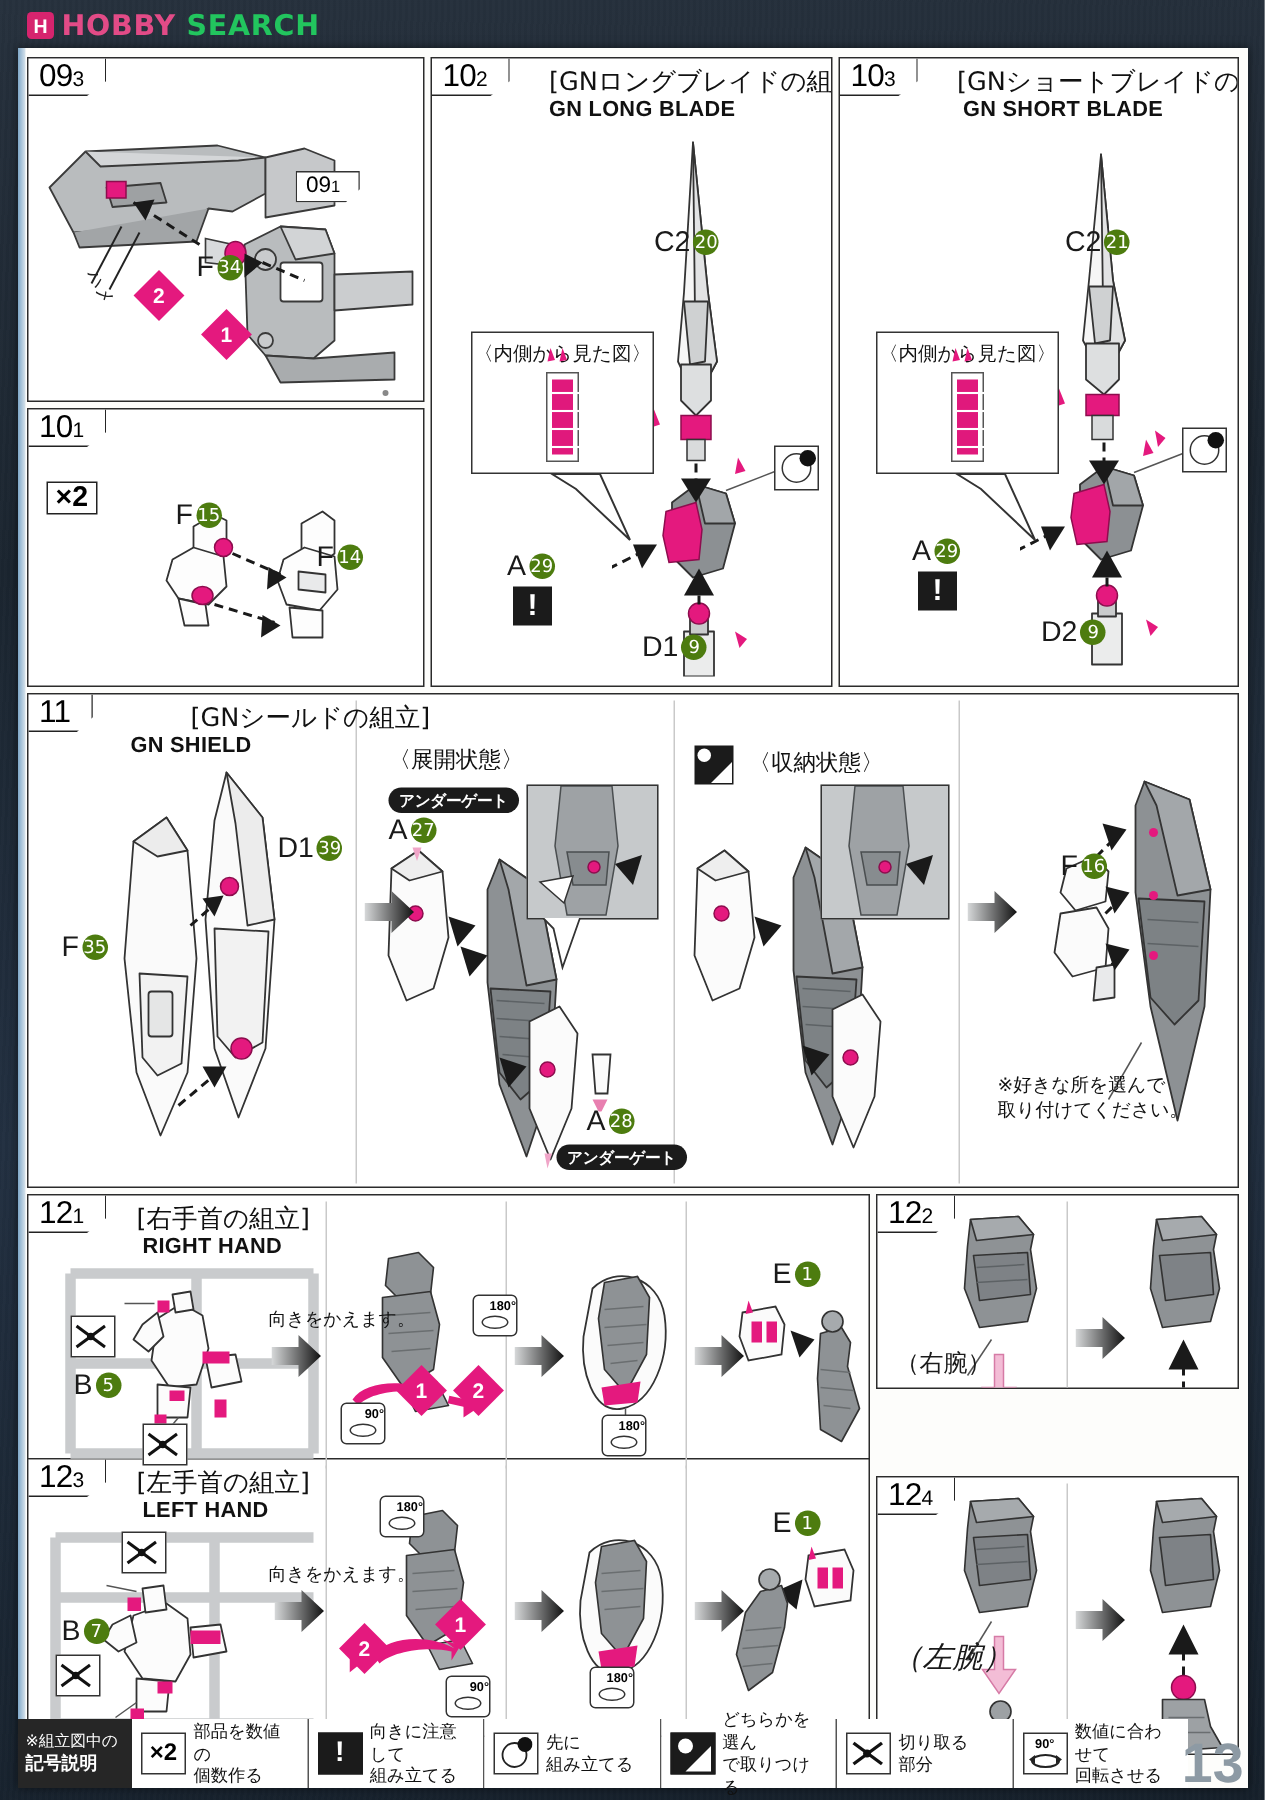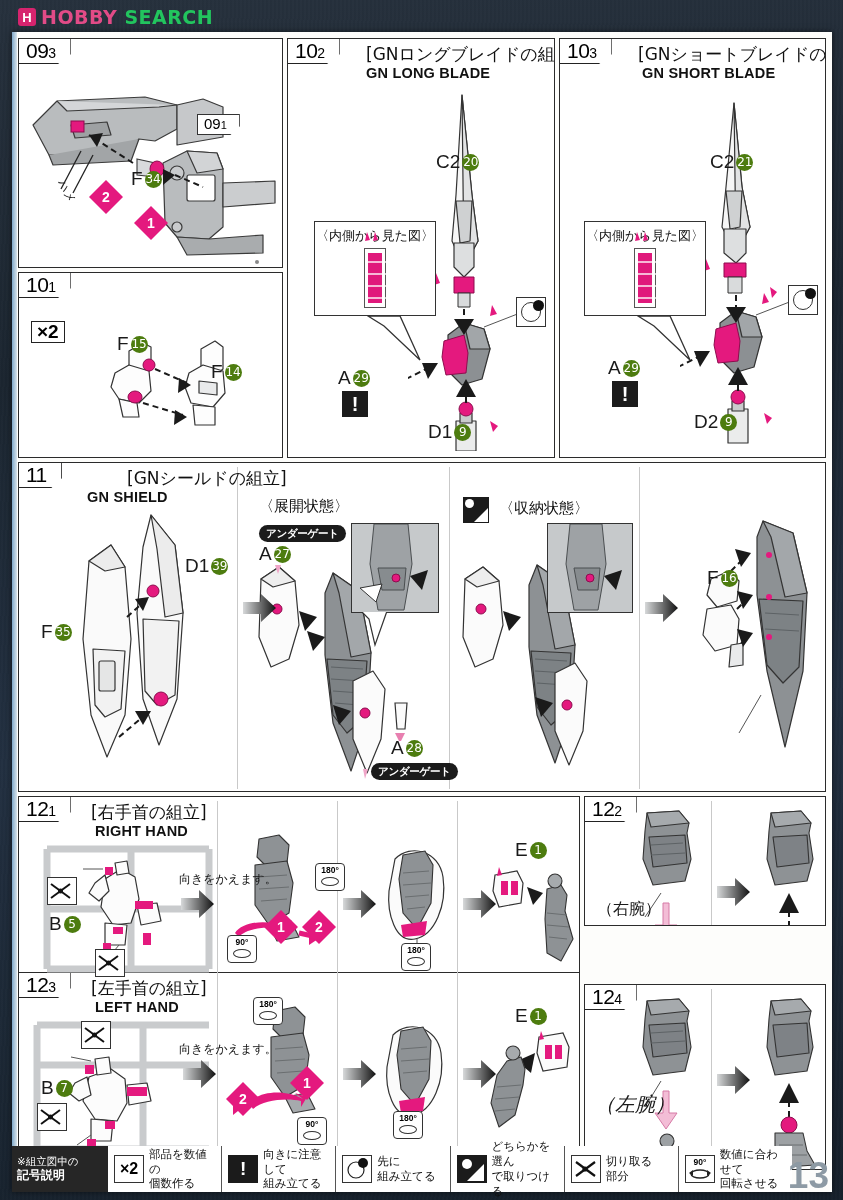--- a/index.html
+++ b/index.html
@@ -207,21 +207,21 @@
     transform: rotate(-45deg); color: #fff; font-weight: bold; font-size: 14px;
     font-family: "Liberation Sans", sans-serif;
   }
   
   .rot-ic {
     position: absolute; z-index: 7;
     width: 30px; height: 28px; border: 1.4px solid #333; border-radius: 4px;
     background: #fff; overflow: hidden;
   }
   .rot-ic b {
-    position: absolute; top: 1px; left: 0; right: 0; text-align: center;
+    position: absolute; top: 1px; left: 0; right: 0; text-align: right;
     font-size: 8.5px; font-family: "Liberation Sans", sans-serif;
   }
   .rot-ic i {
     position: absolute; left: 5px; right: 5px; bottom: 4px; height: 9px;
     border: 1.2px solid #333; border-radius: 50%;
   }
   
   .nip-ic {
     position: absolute; z-index: 7;
     width: 30px; height: 28px; border: 1.4px solid #333; background: #fff;
@@ -229,21 +229,21 @@
 
   
   .vsep { position: absolute; width: 1px; background: #c9c9c9; z-index: 3; }
 
   
   .legend {
     position: absolute; left: 12px; bottom: 8px; width: 780px; height: 46px;
     display: flex; align-items: stretch; z-index: 20;
   }
   .legend-head {
-    background: #262626; color: #fff; width: 96px;
+    background: #262626; color: #fff; width: 76px;
     display: flex; flex-direction: column; justify-content: center;
     padding-left: 5px; line-height: 1.25;
     font-family: "DejaVu Sans", sans-serif;
   }
   .legend-head span:nth-child(1){ font-size: 10.5px; }
   .legend-head span:nth-child(2){ font-size: 12px; font-weight: bold; }
   .legend-item {
     flex: 1; background: #fff; border-right: 1.3px solid #555;
     display: flex; align-items: center; gap: 5px; padding: 0 6px;
   }
@@ -790,20 +790,22 @@
           <path d="M46,124 L52,120"></path>
       </g>
       <g fill="#e4197e">
           <circle cx="74" cy="36" r="3"></circle>
           <circle cx="74" cy="78" r="3"></circle>
           <circle cx="74" cy="118" r="3"></circle>
         </g>
       <path d="M66,176 L44,214" stroke="#555" stroke-width="1" fill="none"></path>
     </svg>
 
+    <div class="note" style="left:646px; top:252px;">※好きな所を選んで
+取り付けてください。</div>
   </div>
 
   <div class="panel" style="left:6px; top:764px; width:562px; height:185px;">
     <div class="step-tab">
       <span>12</span><sub>1</sub>
     </div>
     <div class="step-title" style="left:72px; top:4px;">[右手首の組立]</div>
     <div class="step-title-en" style="left:76px; top:26px;">RIGHT HAND</div>
 
     <div class="vsep" style="left:198px; top:4px; height:178px;"></div>

